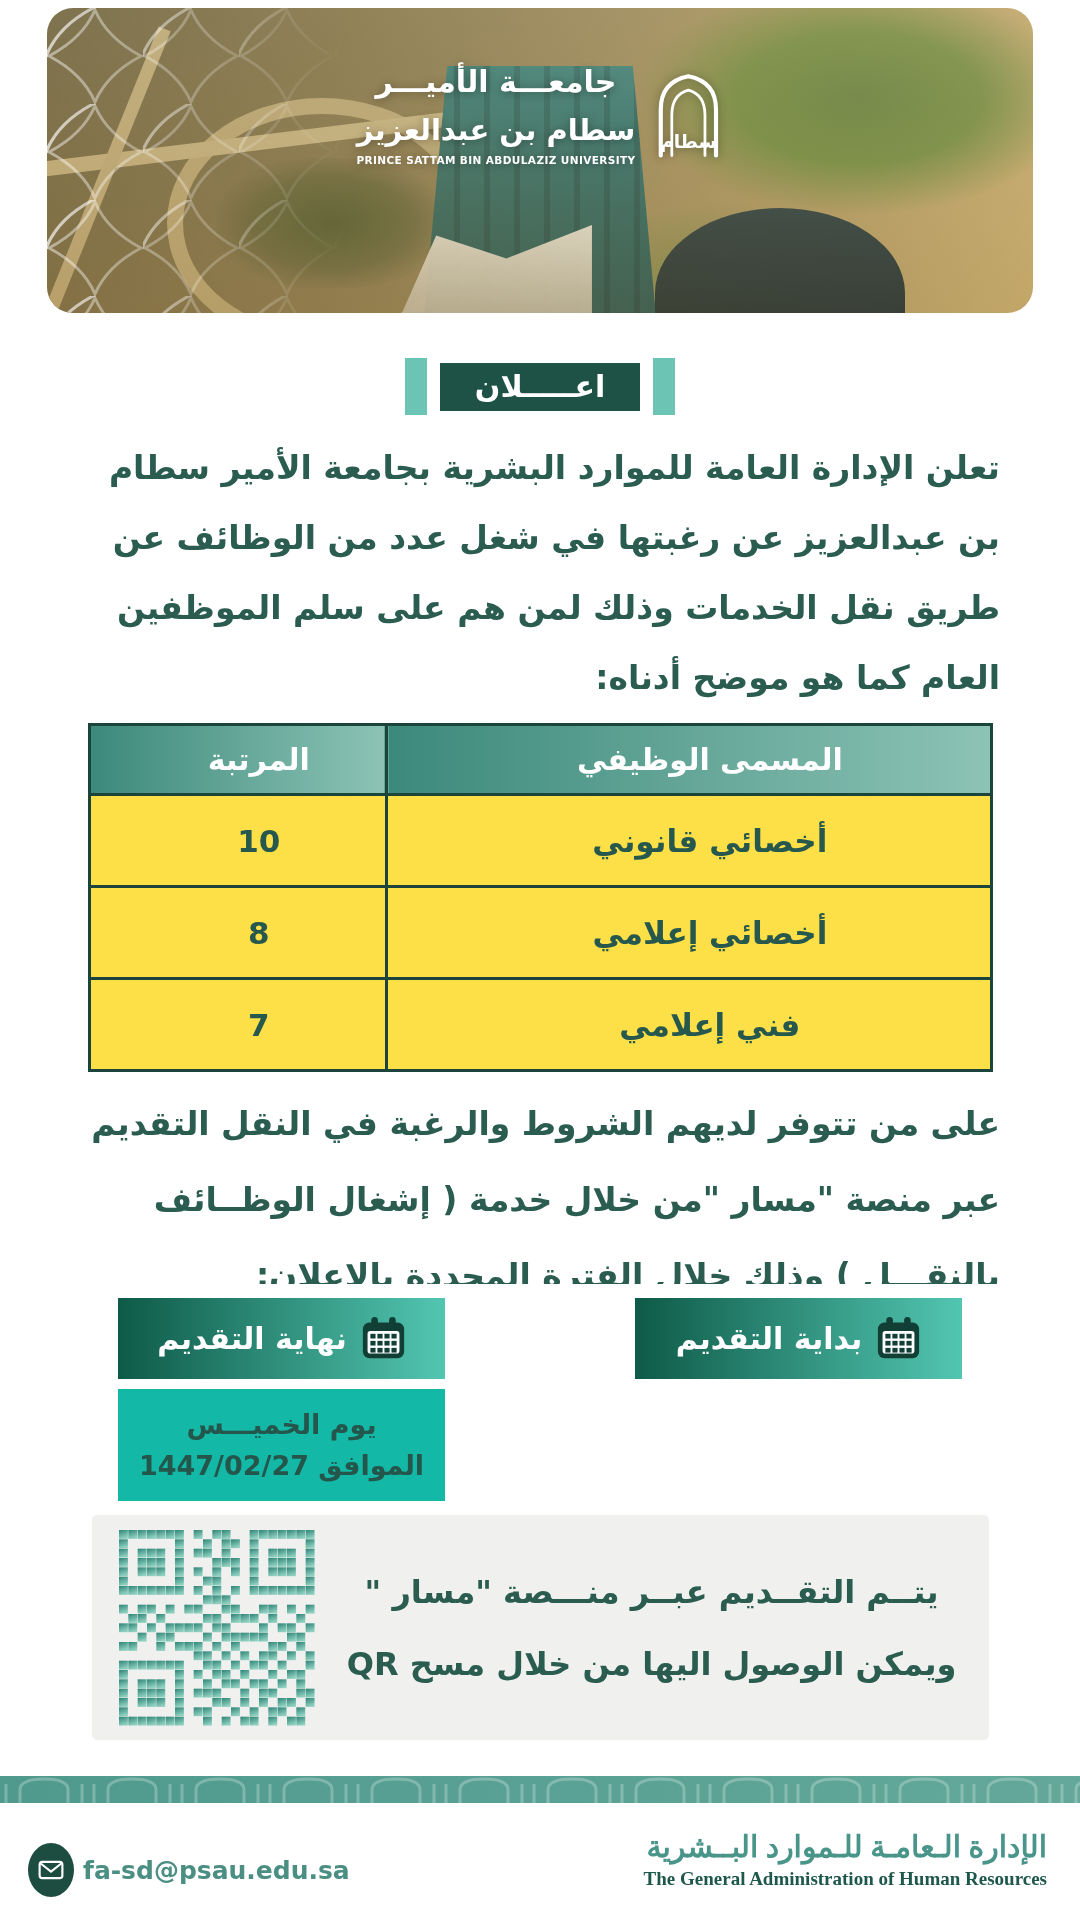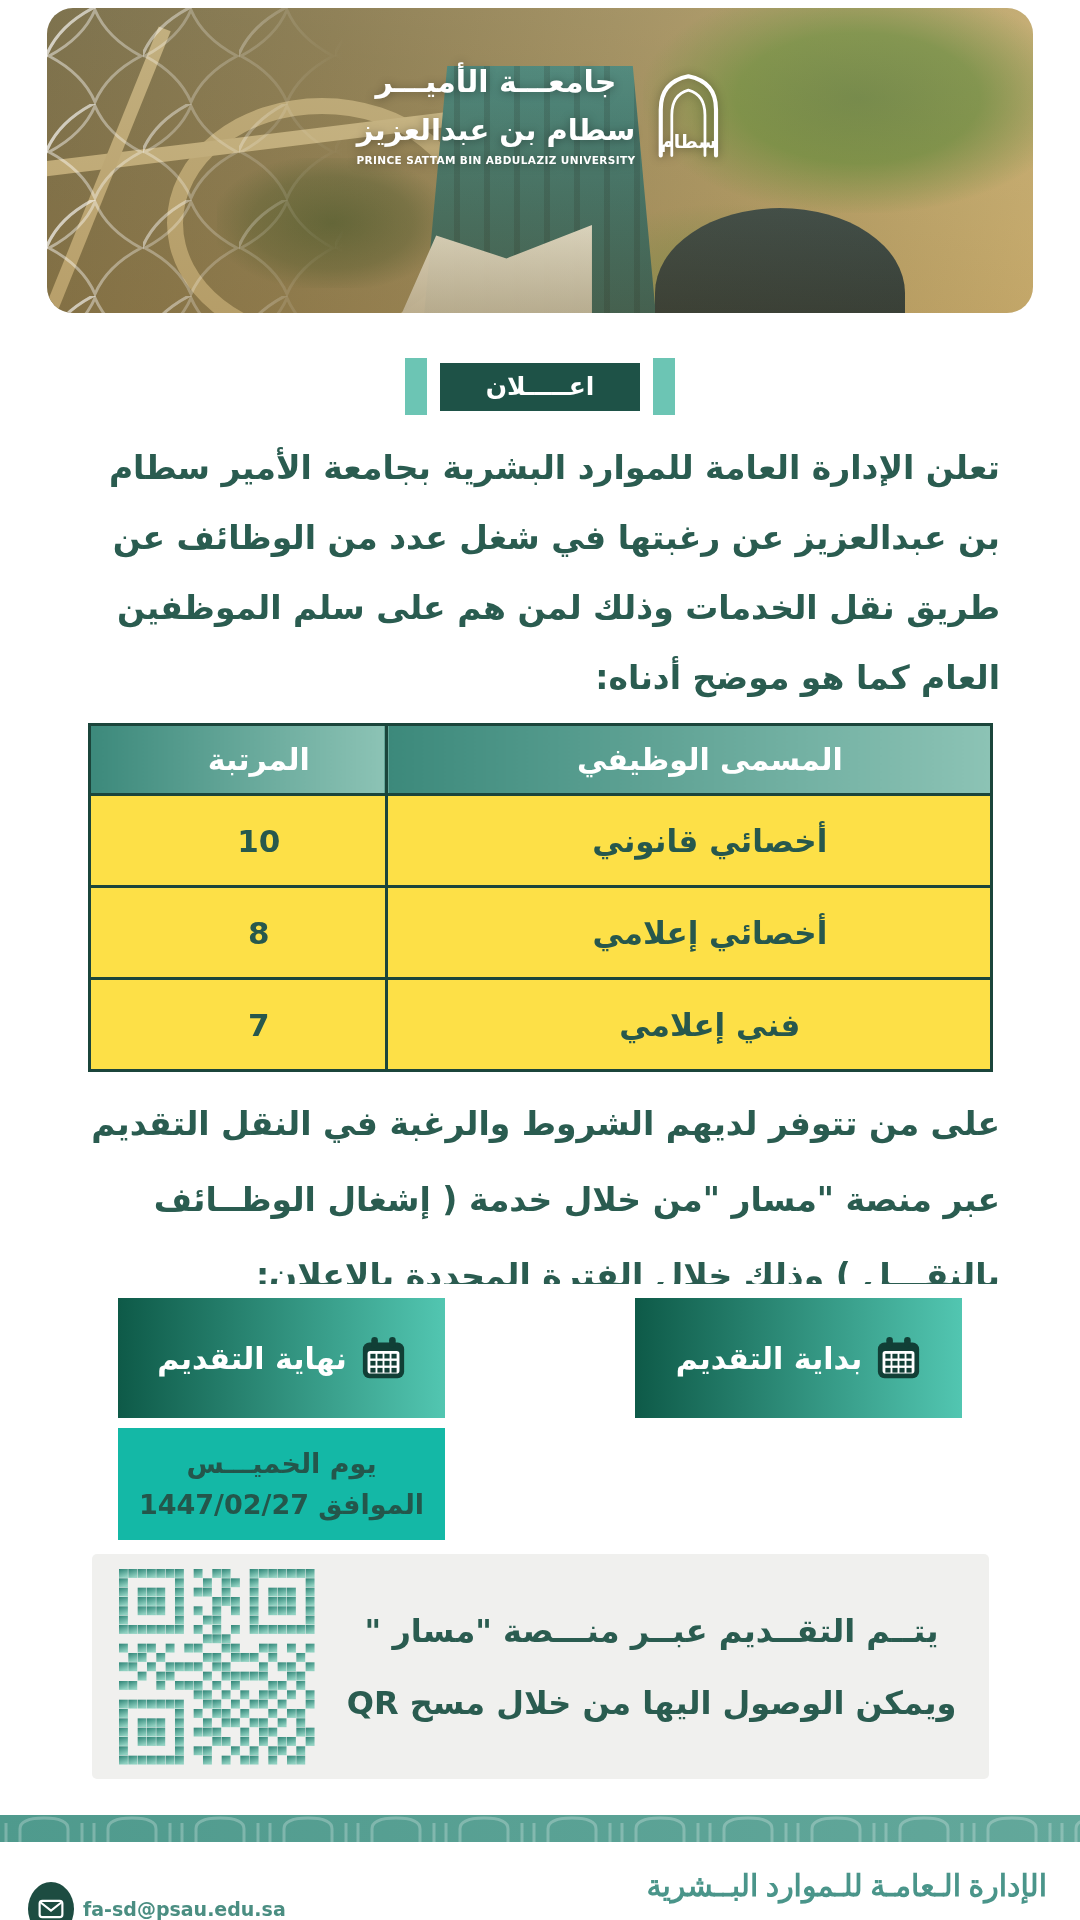--- a/index.html
+++ b/index.html
@@ -40,40 +40,40 @@
   .logo-text { text-align:center; color:#fff; }
   .lt-ar1 { font-size:30px; font-weight:bold; letter-spacing:2px; }
   .lt-ar2 { font-size:29px; font-weight:bold; margin-top:14px; letter-spacing:1px; }
   .lt-en  { font-size:10.5px; margin-top:7px; letter-spacing:.4px; white-space:nowrap; font-weight:bold; }
 
   
   .banner { margin-top:45px; display:flex; direction:ltr; justify-content:center; align-items:center; gap:13px; }
   .banner .bar { width:22px; height:57px; background:#6cc5b4; }
   .banner-box { width:200px; height:48px; background:#1e5247; color:#fff;
                 display:flex; align-items:center; justify-content:center;
-                font-size:25px; font-weight:bold; }
+                font-size:30px; font-weight:bold; }
 
   
   .para { margin:18px 80px 0; color:#2a5c50; font-weight:bold; font-size:33px;
           line-height:70px; text-align:right; }
   .intro { max-height:285px; overflow:hidden; }
   .cond  { margin-top:14px; line-height:76px; max-height:198px; overflow:hidden; }
 
   
   .jobs { margin:10px auto 0; width:905px; border-collapse:collapse; }
   .jobs th,.jobs td { border:3px solid #1b453b; text-align:center; font-weight:bold;padding-left:42px; }
   .jobs th { height:70px; color:#fff; font-size:30px;
              background:linear-gradient(90deg,#3c897b 0%,#8cc3b5 100%); }
   .jobs th:first-child { width:67%; }
   .jobs td { height:92px; color:#27584d; font-size:31px; background:#fde047; }
 
   
   .cards { margin:14px auto 0; width:844px; display:flex; justify-content:space-between; }
   .card  { width:327px; }
-  .card-head { height:120px; background:linear-gradient(90deg,#0e5a48 0%,#52c6b1 100%);
+  .card-head { height:81px; background:linear-gradient(90deg,#0e5a48 0%,#52c6b1 100%);
                display:flex; align-items:center; justify-content:center; gap:14px;
                color:#fff; font-size:30px; font-weight:bold; }
   .card-head svg { width:45px; height:45px; flex:none; }
   .card-body { margin-top:10px; height:112px; background:#14b8a6;
                display:flex; flex-direction:column; align-items:center; justify-content:center;
                color:#24564b; font-weight:bold; font-size:27px; line-height:41px; }
 
   
   .qrbox { margin:14px auto 0; width:897px; height:225px; background:#f0f0ee; border-radius:5px;
            display:flex; align-items:center; }
@@ -84,21 +84,21 @@
   
   .band { display:block; margin-top:36px; }
   .footer { display:flex; justify-content:space-between; align-items:flex-start;
             padding:26px 33px 0 28px; }
   .org { text-align:right;font-family:Liberation Serif, serif; }
   .org-ar { color:#4a958a; font-size:30px; font-weight:bold; letter-spacing:1px; }
   .org-en { color:#1e574c; font-size:19px; font-weight:bold; margin-top:4px; }
   .email { display:flex; align-items:center; gap:9px; direction:ltr; margin-top:14px; }
   .env { width:46px; height:54px; background:#1d4c41; border-radius:50%;
          display:flex; align-items:center; justify-content:center; flex:none; }
-  .email-text { color:#4b8e82; font-size:19px; font-weight:bold; }
+  .email-text { color:#4b8e82; font-size:25px; font-weight:bold; }
 </style>
 </head>
 <body>
 
 <div class="page">
 
   <div class="photo">
     <div class="ph-green"></div>
     <div class="ph-green2"></div>
     <div class="ph-ring"></div>
@@ -508,20 +508,21 @@
         </g>
       </pattern>
     </defs>
     <rect width="1080" height="27" fill="url(#bandg)"></rect>
     <rect width="1080" height="27" fill="url(#arch)"></rect>
   </svg>
 
   <div class="footer">
     <div class="org">
       <div class="org-ar">الإدارة الـعامـة للـموارد البــشرية</div>
+      <div class="org-en">The General Administration of Human Resources</div>
     </div>
     <div class="email">
       <span class="env">
         <svg width="26" height="22" viewBox="0 0 24 20">
           <rect x="1.5" y="2.5" width="21" height="15" rx="2.5" fill="none" stroke="#fff" stroke-width="2"></rect>
           <path d="M2.5 4 L12 11.5 L21.5 4" fill="none" stroke="#fff" stroke-width="2"></path>
         </svg>
       </span>
       <span class="email-text" dir="ltr">fa-sd@psau.edu.sa</span>
     </div>

